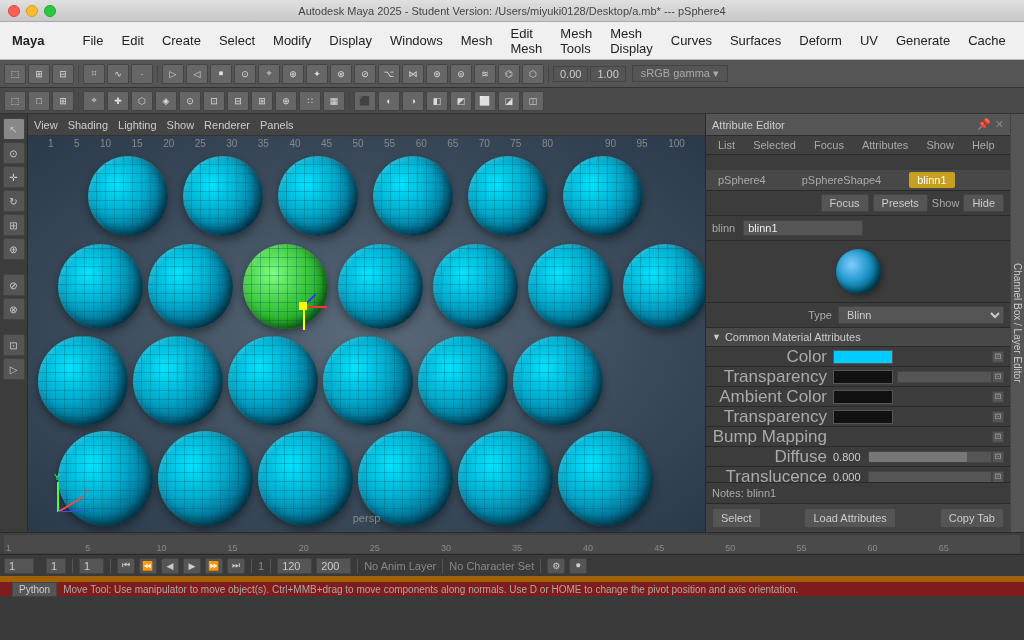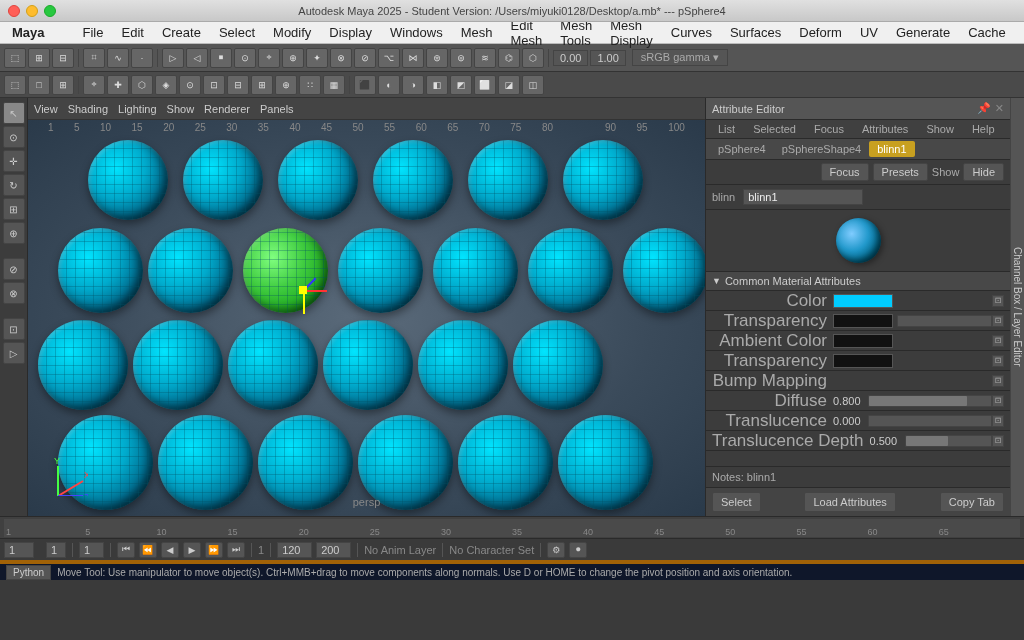--- a/index.html
+++ b/index.html
@@ -14,21 +14,21 @@
     .traffic-lights { display: flex; gap: 6px; }
     .traffic-light { width: 12px; height: 12px; border-radius: 50%; }
     .tl-red { background: #ff5f57; border: 1px solid #e0443e; }
     .tl-yellow { background: #febc2e; border: 1px solid #d4a017; }
     .tl-green { background: #28c840; border: 1px solid #1aab29; }
     #title-text { position: absolute; left: 50%; transform: translateX(-50%); font-size: 11px; color: #444; }
     .title-app { font-weight: bold; margin-right: 20px; }
 
     
     #menubar {
-      height: 22px; background: #f0f0f0; display: flex; align-items: center;
+      height: 38px; background: #f0f0f0; display: flex; align-items: center;
       padding: 0 4px; border-bottom: 1px solid #bbb; gap: 2px;
     }
     .menu-item { padding: 2px 8px; font-size: 13px; color: #222; cursor: pointer; border-radius: 3px; }
 
     
     #toolbar {
       height: 28px; background: #555; display: flex; align-items: center;
       padding: 0 4px; border-bottom: 1px solid #333; gap: 2px;
     }
     .toolbar-btn { width: 22px; height: 20px; background: #666; border: 1px solid #444; border-radius: 2px; display: flex; align-items: center; justify-content: center; cursor: pointer; font-size: 9px; color: #ddd; }
@@ -89,21 +89,21 @@
 
     
     #right-panel {
       width: 305px; background: #3c3c3c; border-left: 1px solid #2a2a2a;
       display: flex; flex-direction: column; font-size: 11px;
     }
     #ae-header {
       height: 22px; background: #555; display: flex; align-items: center;
       justify-content: space-between; padding: 0 6px; border-bottom: 1px solid #2a2a2a;
     }
-    #ae-tabs { display: flex; align-items: center; padding: 2px 4px; gap: 0; border-bottom: 1px solid #2a2a2a; background: #484848; }
+    #ae-tabs { display: flex; align-items: center; padding: 2px 4px; gap: 20px; border-bottom: 1px solid #2a2a2a; background: #484848; margin-top: 15px; }
     .ae-tab { padding: 2px 8px; font-size: 11px; color: #aaa; cursor: pointer; border-radius: 2px; }
     .ae-tab.active { background: #c8a020; color: #fff; }
 
     #ae-toolbar { display: flex; align-items: center; justify-content: flex-end; padding: 3px 6px; gap: 4px; border-bottom: 1px solid #2a2a2a; }
     .ae-toolbar-btn { padding: 2px 8px; font-size: 11px; background: #555; border: 1px solid #444; border-radius: 2px; color: #ccc; cursor: pointer; }
 
     #ae-nav { display: flex; align-items: center; padding: 2px 6px; gap: 6px; border-bottom: 1px solid #2a2a2a; background: #404040; }
     .ae-nav-tab { padding: 1px 6px; font-size: 11px; color: #aaa; cursor: pointer; }
 
     #ae-name-row { display: flex; align-items: center; padding: 4px 6px; border-bottom: 1px solid #2a2a2a; }
@@ -157,22 +157,22 @@
       height: 22px; background: #3a3a3a; display: flex; align-items: center;
       padding: 0 4px; gap: 4px; border-top: 1px solid #2a2a2a;
     }
     .bb-btn { width: 18px; height: 16px; background: #555; border: 1px solid #444; border-radius: 2px; display: flex; align-items: center; justify-content: center; font-size: 9px; color: #ccc; cursor: pointer; }
     .bb-field { background: #555; border: 1px solid #444; color: #ccc; padding: 1px 4px; font-size: 11px; width: 40px; }
     .bb-text { color: #888; font-size: 11px; }
     .bb-sep { width: 1px; height: 14px; background: #555; margin: 0 2px; }
 
     
     #statusbar {
-      height: 20px; background: #0f172a; display: flex; align-items: center;
-      padding: 0 6px; border-top: 4px solid #a16207;
+      height: 20px; background: #7f1d1d; display: flex; align-items: center;
+      padding: 0 12px; border-top: 6px solid #a16207;
     }
     #status-text { font-size: 10px; color: #aaa; flex: 1; }
   </style>
 </head>
 <body>
 
 <div id="titlebar">
   <div class="traffic-lights">
     <div class="traffic-light tl-red"></div>
     <div class="traffic-light tl-yellow"></div>
@@ -397,20 +397,26 @@
 
     <div id="ae-name-row">
       <span id="ae-name-label">blinn</span>
       <input id="ae-name-input" type="text" value="blinn1" style="">
     </div>
 
     <div id="ae-sample">
       <div class="material-ball"></div>
     </div>
 
+    <div id="ae-type-row">
+      <span class="attr-label">Type</span>
+      <select class="type-select">
+        <option>Blinn</option>
+      </select>
+    </div>
 
     <div id="ae-scroll">
 
       <div class="section-header">
         <span class="section-arrow">▼</span>
         <span>Common Material Attributes</span>
       </div>
 
       <div class="attr-row">
         <span class="attr-label-right">Color</span>

